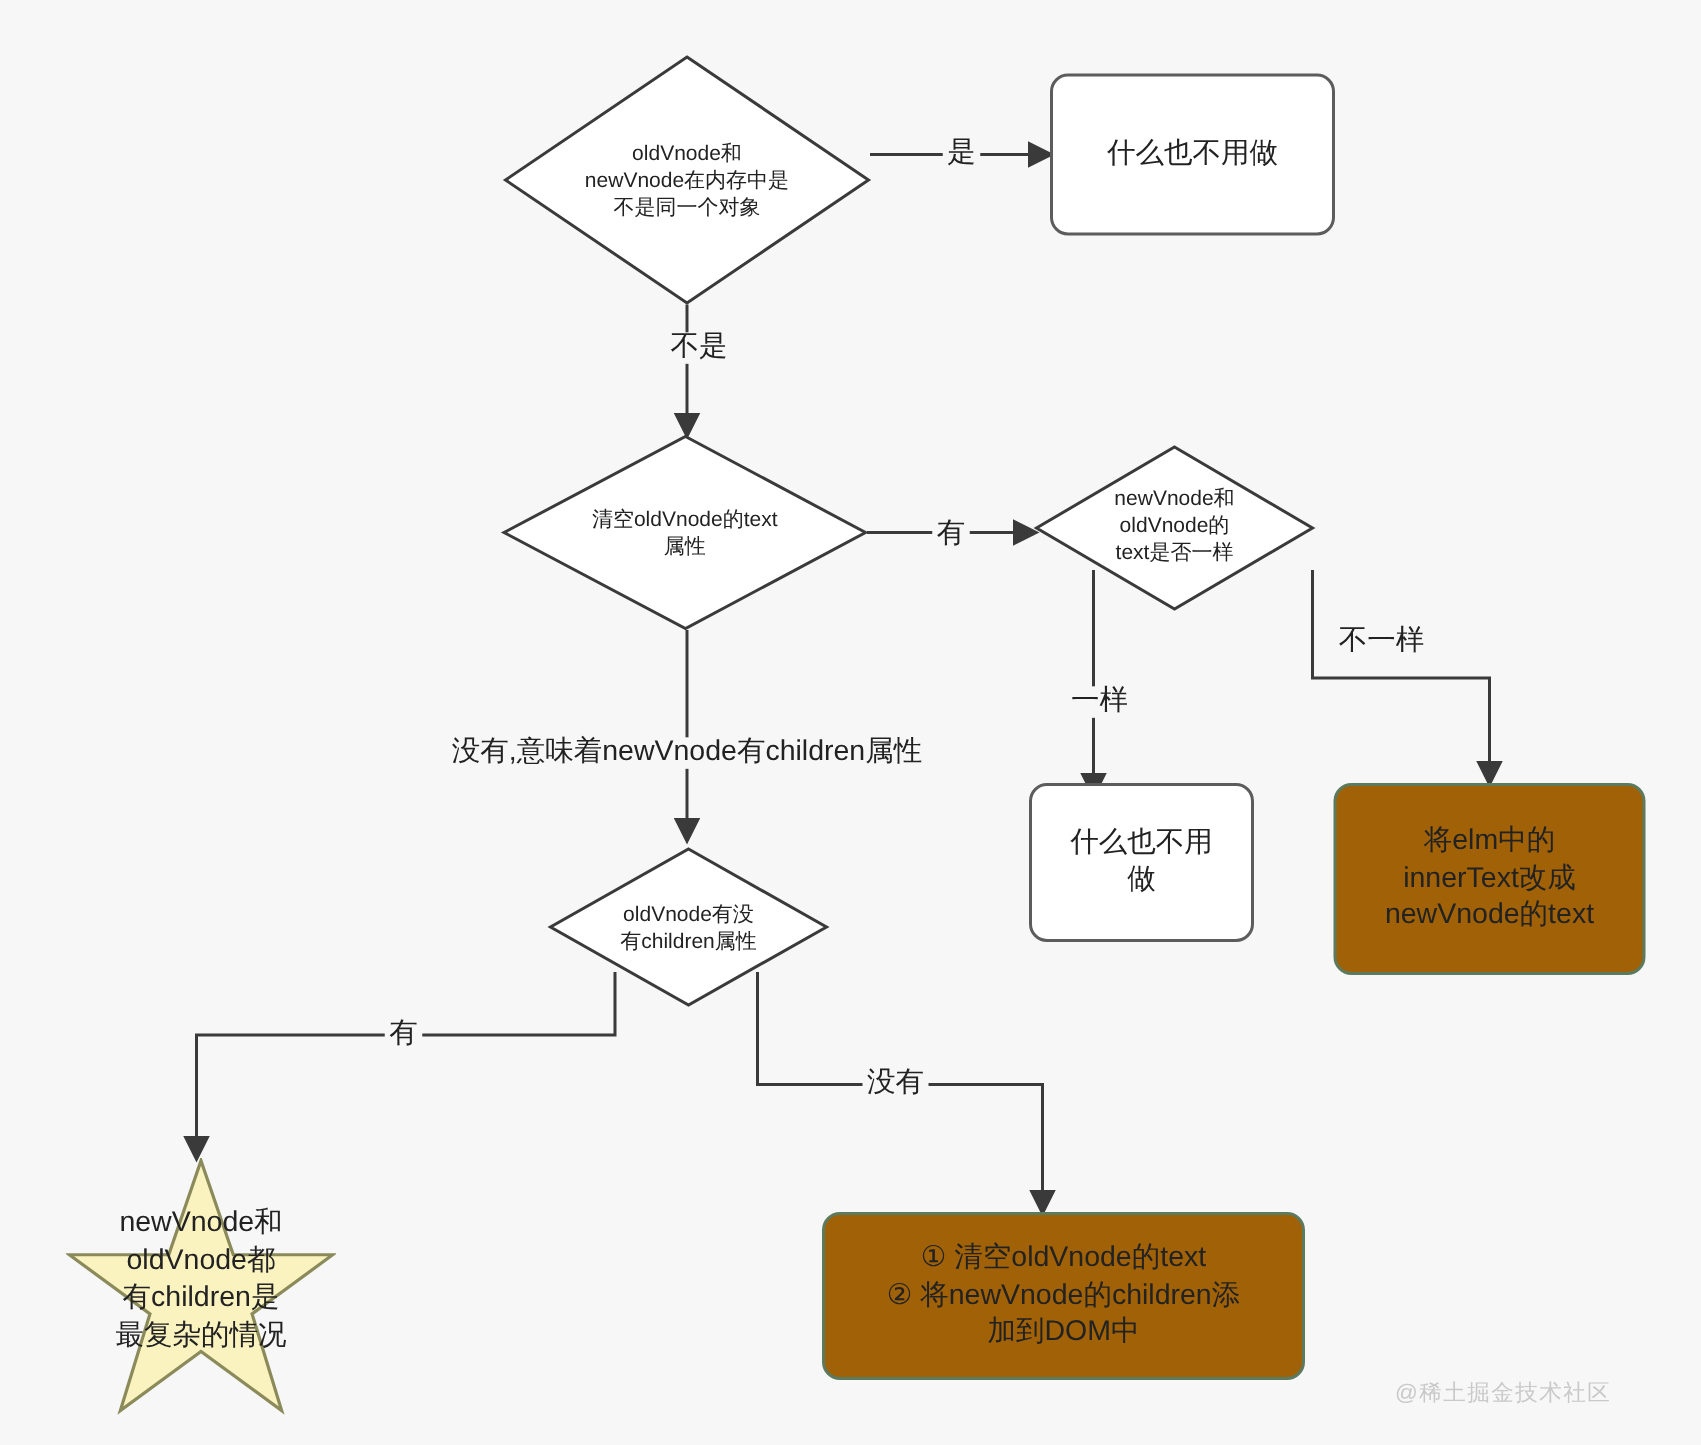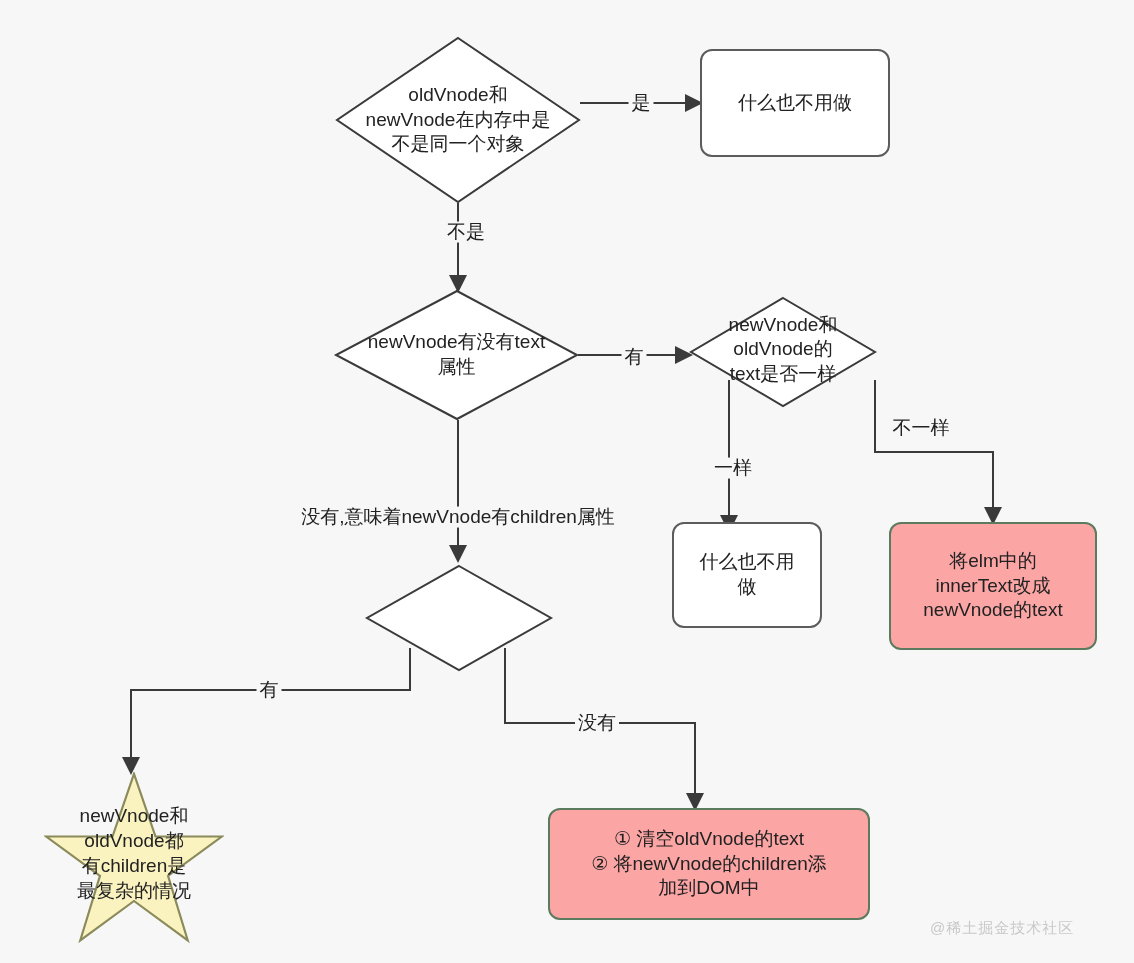--- a/index.html
+++ b/index.html
@@ -35,39 +35,39 @@
     line-height: 1.30;
     white-space: pre-line;
     border-radius: 12px;
   }
   .rect {
     border: 2px solid #5c5c5c;
     background: #ffffff;
     font-size: 19px;
   }
   .rect.green {
-    background: #fca5a5;
+    background: #a16207;
     border-color: #5c7a5e;
   }
   .diamond-wrap {
     position: absolute;
   }
   .diamond-wrap svg {
     position: absolute;
     left: 0;
     top: 0;
     overflow: visible;
   }
   .diamond-label {
     position: absolute;
     left: 50%;
     top: 50%;
     transform: translate(-50%, -50%);
     text-align: center;
-    font-size: 19px;
+    font-size: 14px;
     line-height: 1.30;
     color: #222;
     white-space: pre-line;
     pointer-events: none;
   }
   .star-wrap {
     position: absolute;
   }
   .star-wrap svg {
     position: absolute;
@@ -146,48 +146,50 @@
   </div>
 
   <div class="node rect" style="left:700px; top:49px; width:190px; height:108px;">
     <span>什么也不用做</span>
   </div>
 
   <div class="diamond-wrap" style="left:335px; top:290px; width:243px; height:130px;">
     <svg width="243" height="130" viewBox="0 0 243 130" xmlns="http://www.w3.org/2000/svg">
       <polygon points="122,1 242,65 122,129 1,65" fill="#ffffff" stroke="#3a3a3a" stroke-width="2"></polygon>
     </svg>
-    <div class="diamond-label" style="width:250px;">newVnode有没有text
+    <div class="diamond-label" style="width:250px;">清空oldVnode的text
 属性</div>
   </div>
 
   <div class="diamond-wrap" style="left:690px; top:297px; width:186px; height:110px;">
     <svg width="186" height="110" viewBox="0 0 186 110" xmlns="http://www.w3.org/2000/svg">
       <polygon points="93,1 185,55 93,109 1,55" fill="#ffffff" stroke="#3a3a3a" stroke-width="2"></polygon>
     </svg>
     <div class="diamond-label" style="width:170px; top:48%;">newVnode和
 oldVnode的
 text是否一样</div>
   </div>
 
-  <div class="node rect" style="left:672px; top:522px; width:150px; height:106px;">
+  <div class="node rect" style="left:686px; top:522px; width:150px; height:106px;">
     <span>什么也不用
 做</span>
   </div>
 
   <div class="node rect green" style="left:889px; top:522px; width:208px; height:128px;">
     <span>将elm中的
 innerText改成
 newVnode的text</span>
   </div>
 
   <div class="diamond-wrap" style="left:366px; top:565px; width:186px; height:106px;">
     <svg width="186" height="106" viewBox="0 0 186 106" xmlns="http://www.w3.org/2000/svg">
       <polygon points="93,1 185,53 93,105 1,53" fill="#ffffff" stroke="#3a3a3a" stroke-width="2"></polygon>
     </svg>
+    <div class="diamond-label" style="width:200px;">oldVnode有没
+有children属性</div>
   </div>
 
   <div class="star-wrap" style="left:44px; top:772px; width:180px; height:172px;">
     <svg width="180" height="172" viewBox="0 0 100 96" xmlns="http://www.w3.org/2000/svg">
       <polygon points="50,1 62,36 99,36 69,58 80,94 50,72 20,94 31,58 1,36 38,36" fill="#faf3c0" stroke="#8a8a5a" stroke-width="1.2"></polygon>
     </svg>
     <div class="star-label" style="width:180px;">newVnode和
 oldVnode都
 有children是
 最复杂的情况</div>
@@ -198,21 +200,21 @@
 ② 将newVnode的children添
 加到DOM中</span>
   </div>
 
   <div class="edge-label" style="left:641px; top:103px;">是</div>
 
   <div class="edge-label" style="left:466px; top:232px;">不是</div>
 
   <div class="edge-label" style="left:634px; top:357px;">有</div>
 
-  <div class="edge-label" style="left:458px; top:517px;text-align:center;">没有,意味着newVnode有children属性</div>
+  <div class="edge-label" style="left:458px; top:502px;text-align:center;">没有,意味着newVnode有children属性</div>
 
   <div class="edge-label" style="left:733px; top:468px;">一样</div>
 
   <div class="edge-label" style="left:921px; top:428px;">不一样</div>
 
   <div class="edge-label" style="left:269px; top:690px;">有</div>
 
   <div class="edge-label" style="left:597px; top:723px;font-family:Liberation Serif, serif;">没有</div>
 
   <div class="watermark" style="left:930px; top:919px;">@稀土掘金技术社区</div>

